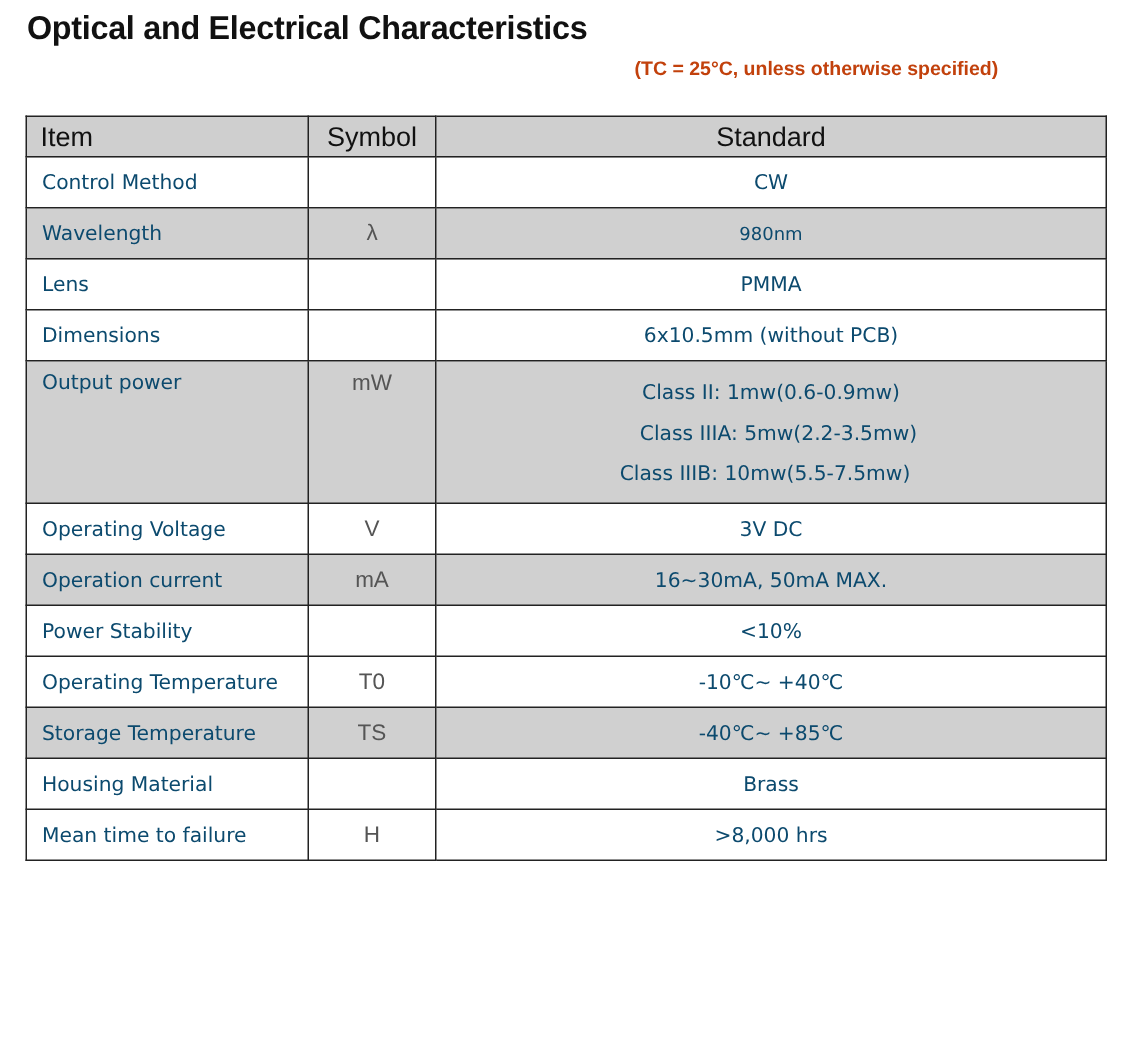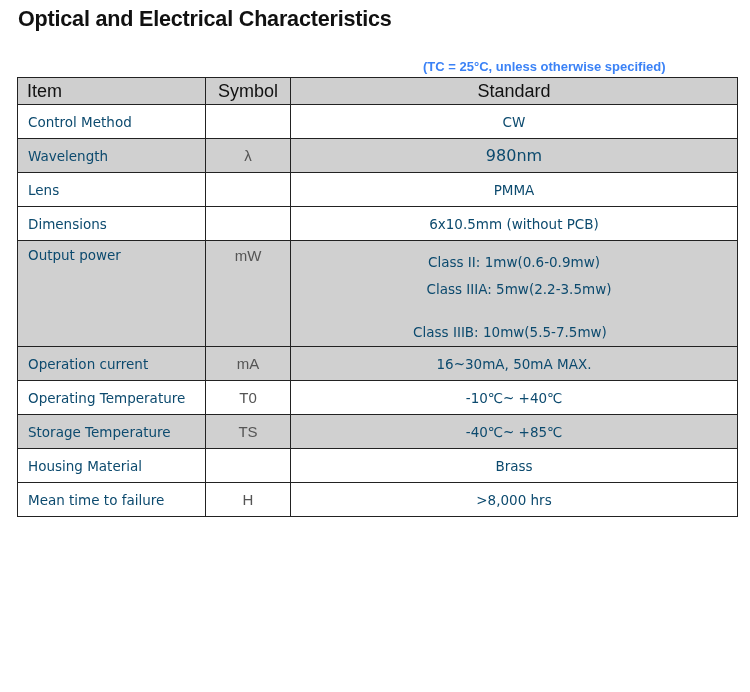--- a/index.html
+++ b/index.html
@@ -4,23 +4,23 @@
 <style>
   html, body { margin: 0; padding: 0; background: #ffffff; }
   body { width: 750px; height: 692px; position: relative; overflow: hidden; }
   .title {
     position: absolute; left: 18px; top: 6px;
     font-family: "Liberation Sans", sans-serif; font-weight: bold;
     font-size: 22px; color: #111; letter-spacing: -0.2px;
     transform: scaleX(0.98); transform-origin: left top;
   }
   .note {
-    position: absolute; left: 423px; top: 59px;
+    position: absolute; left: 423px; top: 38px;
     font-family: "Liberation Sans", sans-serif; font-weight: bold;
-    font-size: 13px; color: #3b82f6;
+    font-size: 13px; color: #c2410c;
   }
   table.spec {
     position: absolute; left: 17px; top: 77px;
     width: 720px; border-collapse: collapse;
     table-layout: fixed;
   }
   table.spec td, table.spec th {
     border: 1.5px solid #222;
     padding: 0;
     font-family: "DejaVu Sans", sans-serif;
@@ -36,28 +36,28 @@
   }
   table.spec th.col-item { text-align: left; padding-left: 9px; }
   table.spec tr.shaded td { background: #d0d0d0; }
   td.item { padding-left: 10px !important; text-align: left; }
   td.sym {
     text-align: center;
     font-family: "Liberation Sans", sans-serif !important;
     font-size: 15px !important; color: #555 !important;
   }
   td.std { text-align: center; }
-  td.std.big { font-size: 16px; }
+  td.std.big { font-size: 12px; }
   tr.r td { height: 33px; }
   tr.tall td { height: 88px; vertical-align: top; }
   tr.tall td.item { padding-top: 6px; }
   tr.tall td.sym { padding-top: 6px; }
   .multi { display: flex; flex-direction: column; align-items: center; padding-top: 8px; line-height: 27px; text-align: center; }
   .multi span:nth-child(2) { margin-left: 10px; }
-  .multi span:nth-child(3) { margin-left: -8px; margin-top: 16px; }
+  .multi span:nth-child(3) { margin-left: -8px; }
 </style>
 </head>
 <body>
 
 <div class="title">Optical and Electrical Characteristics</div>
 <div class="note">(TC = 25°C, unless otherwise specified)</div>
 
 <table class="spec">
   <colgroup>
     <col style="width:188px">
@@ -95,24 +95,34 @@
     <td class="item">Output power</td>
     <td class="sym">mW</td>
     <td class="std">
       <div class="multi">
         <span>Class II: 1mw(0.6-0.9mw)</span>
         <span>Class IIIA: 5mw(2.2-3.5mw)</span>
         <span>Class IIIB: 10mw(5.5-7.5mw)</span>
       </div>
     </td>
   </tr>
+  <tr class="r">
+    <td class="item">Operating Voltage</td>
+    <td class="sym">V</td>
+    <td class="std">3V DC</td>
+  </tr>
   <tr class="r shaded">
     <td class="item">Operation current</td>
     <td class="sym">mA</td>
     <td class="std">16~30mA, 50mA MAX.</td>
+  </tr>
+  <tr class="r">
+    <td class="item">Power Stability</td>
+    <td class="sym"></td>
+    <td class="std">&lt;10%</td>
   </tr>
   <tr class="r">
     <td class="item">Operating Temperature</td>
     <td class="sym">T0</td>
     <td class="std">-10℃~ +40℃</td>
   </tr>
   <tr class="r shaded">
     <td class="item">Storage Temperature</td>
     <td class="sym">TS</td>
     <td class="std">-40℃~ +85℃</td>

